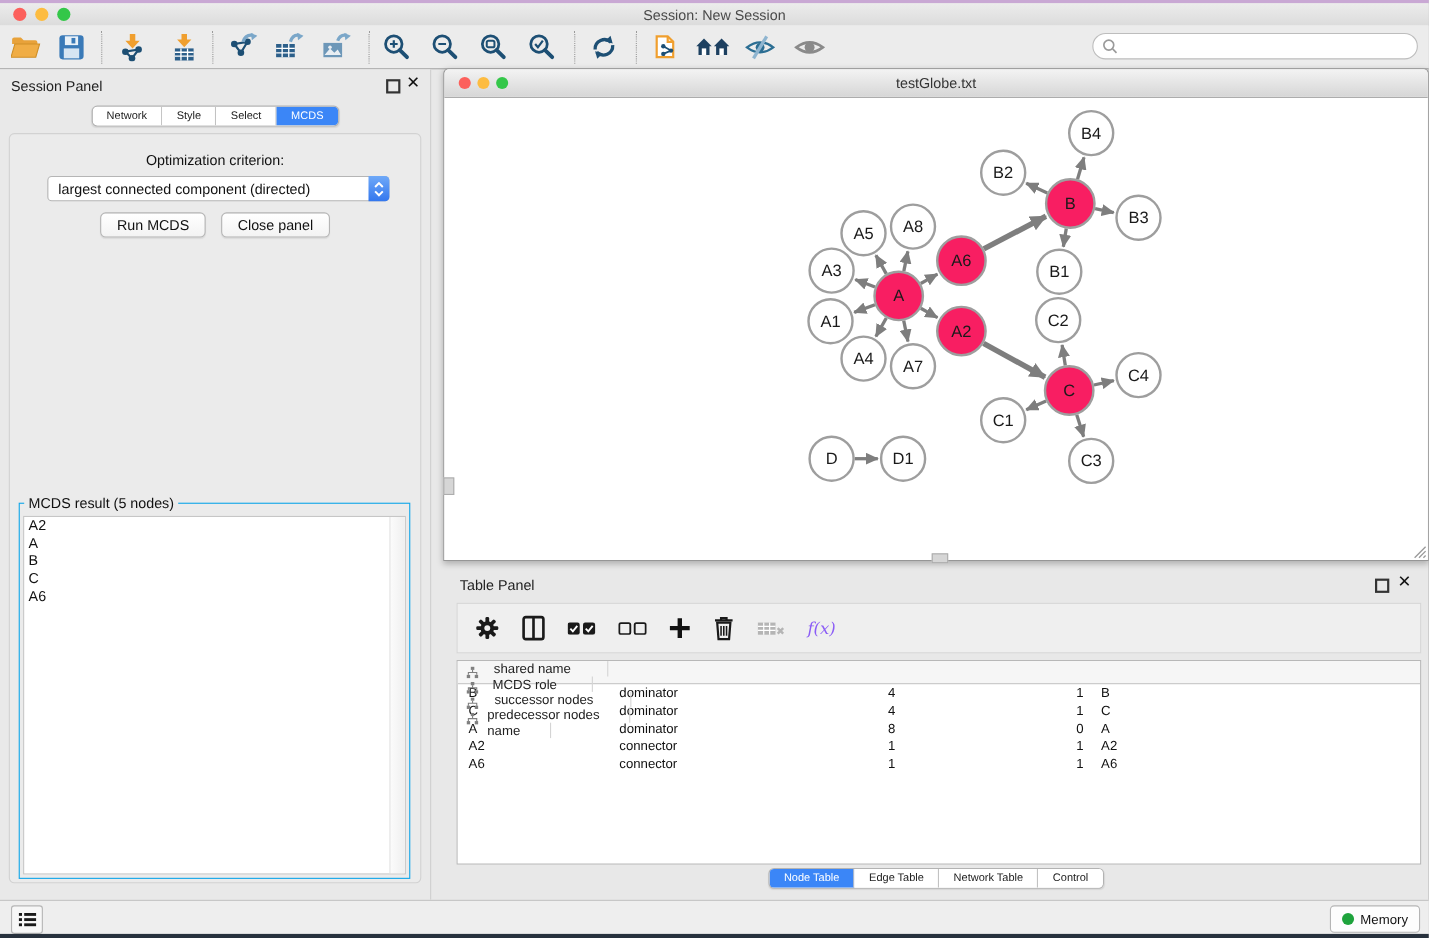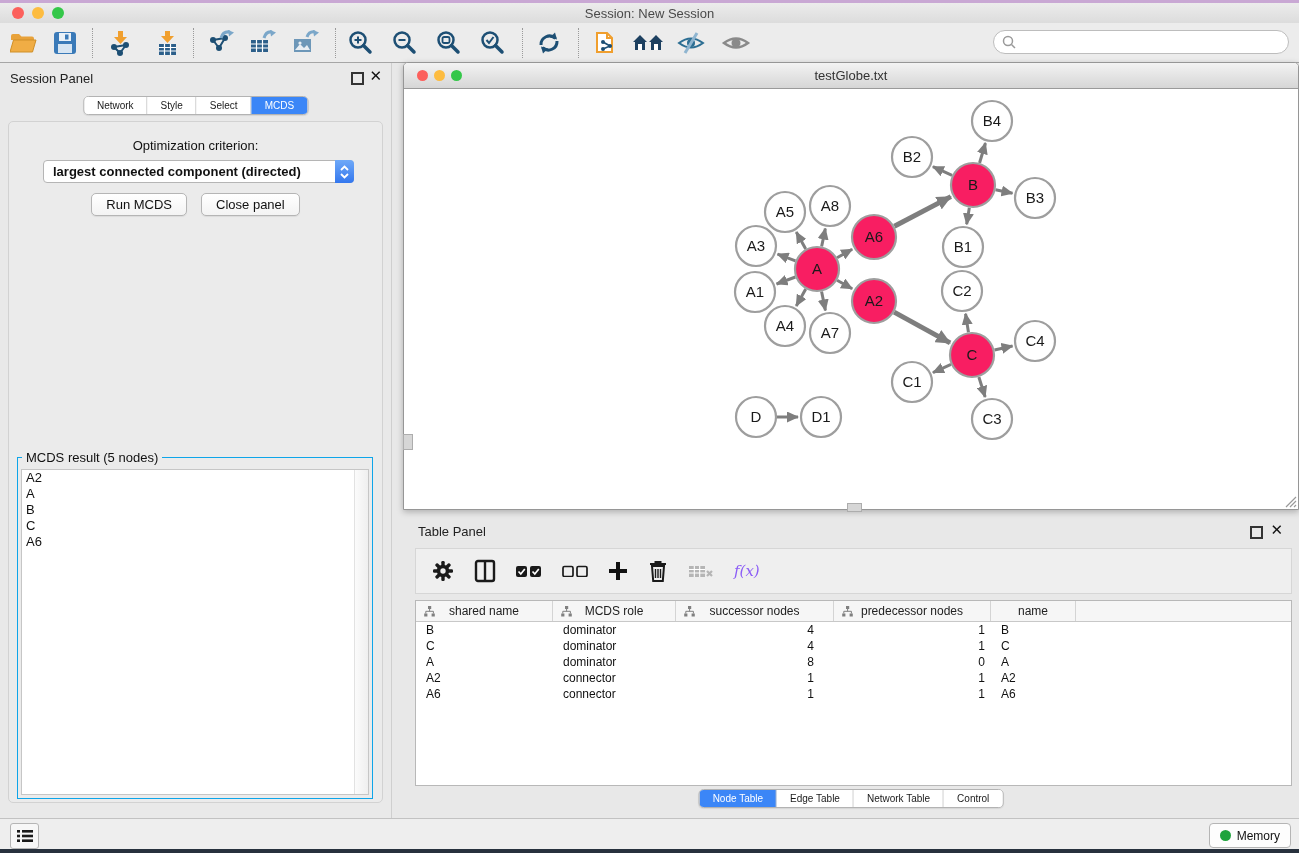--- a/index.html
+++ b/index.html
@@ -35,21 +35,21 @@
     box-shadow:0 1px 1px rgba(0,0,0,.08);}
   .seg .tab{font-size:10px;color:#1a1a1a;background:#fff;padding:3px 13px;border-right:1px solid #c2c2c2;
     text-align:center;white-space:nowrap;}
   .seg .tab:last-child{border-right:none;}
   .seg .tab.active{background:var(--accent);color:#fff;}
   .cp-tabs{position:absolute;left:50%;transform:translateX(-50%);top:33px;}
   .cp-body{position:absolute;left:8px;right:8px;top:58px;bottom:15px;background:#ebebeb;
     border:1px solid #d2d2d2;border-radius:5px;}
   .opt-label{position:absolute;top:16px;left:0;right:0;text-align:center;font-size:13px;color:#111;}
   .dropdown{position:absolute;left:34px;right:28px;top:38px;height:23px;background:#fff;
-    border:1px solid #b5b5b5;border-radius:4px;display:flex;align-items:center;box-sizing:border-box;font-weight:bold;}
+    border:1px solid #b5b5b5;border-radius:4px;display:flex;align-items:center;box-sizing:border-box;}
   .dropdown .val{flex:1;font-size:13px;padding-left:9px;color:#111;white-space:nowrap;}
   .stepper{width:19px;height:23px;margin:-1px -1px -1px 0;background:linear-gradient(#6fa9f8,#3377ee);
     border-radius:0 4px 4px 0;display:flex;flex-direction:column;align-items:center;justify-content:center;}
   .btn{background:linear-gradient(#ffffff,#f3f3f3);border:1px solid #b5b5b5;border-radius:5px;
     font-size:13px;color:#111;padding:3px 14px;box-shadow:0 1px 1px rgba(0,0,0,.07);}
   .cp-buttons{position:absolute;top:71px;left:0;right:0;display:flex;justify-content:center;gap:14px;}
   .fieldset{position:absolute;left:8px;right:9px;top:335px;height:340px;border:1px solid #0ea5e9;}
   .fieldset .legend{position:absolute;top:-8px;left:4px;background:#ebebeb;padding:0 4px;font-size:13px;color:#111;}
   .result-list{position:absolute;left:3px;right:3px;top:11px;bottom:3px;background:#fff;
     border:1px solid #c6c6c6;overflow:hidden;}
@@ -68,21 +68,21 @@
   .grip-bottom{position:absolute;left:443px;bottom:-3px;width:13px;height:7px;background:#d6d6d6;border:1px solid #adadad;}
   .resize-corner{position:absolute;right:1px;bottom:1px;}
 
   
   .table-panel{position:absolute;left:403px;top:518px;width:896px;height:300px;}
   .tp-toolbar{position:absolute;left:12px;right:7px;top:30px;height:46px;background:#efefef;
     border:1px solid #d6d6d6;display:flex;align-items:center;gap:20px;padding-left:16px;box-sizing:border-box;}
   .tp-tool{display:flex;align-items:center;justify-content:center;}
   .tablewrap{position:absolute;left:12px;right:7px;top:82px;height:186px;background:#fff;
     border:1px solid #b8b8b8;box-sizing:border-box;overflow:hidden;}
-  .thead{display:flex;height:20px;background:#f6f6f6;border-bottom:1px solid #c8c8c8;}
+  .thead{display:flex;height:20px;background:#f6f6f6;border-bottom:1px solid #c8c8c8;flex-direction:column;}
   .th{position:relative;border-right:1px solid #d4d4d4;font-size:12px;color:#222;
     display:flex;align-items:center;justify-content:center;box-sizing:border-box;}
   .th .hicon{position:absolute;left:8px;top:5px;}
   .c0{width:137px}.c1{width:123px}.c2{width:158px}.c3{width:157px}.c4{width:85px}.cf{flex:1;border-right:none;}
   .trow{display:flex;height:16px;font-size:12px;color:#111;align-items:center;}
   .td{box-sizing:border-box;white-space:nowrap;}
   .td.c0{padding-left:10px}.td.c1{padding-left:10px}
   .td.c2{text-align:right;padding-right:20px}.td.c3{text-align:right;padding-right:6px}
   .td.c4{padding-left:10px}
   .tp-tabs{position:absolute;left:50%;transform:translateX(-50%);top:271px;}

